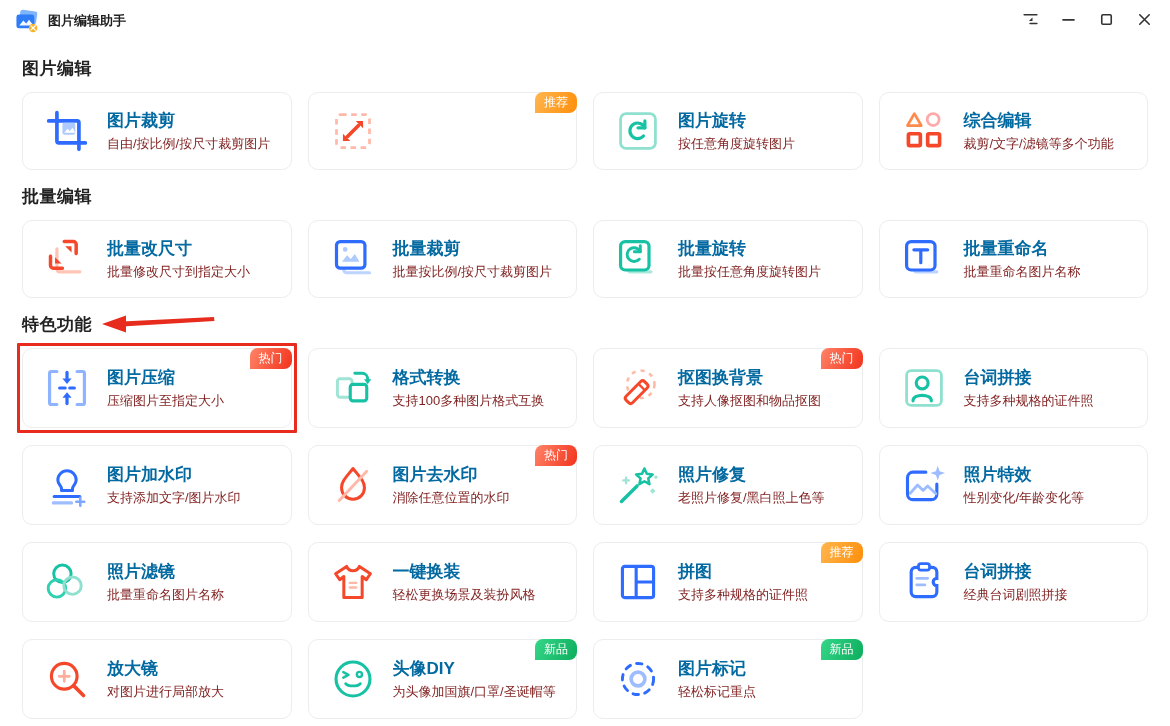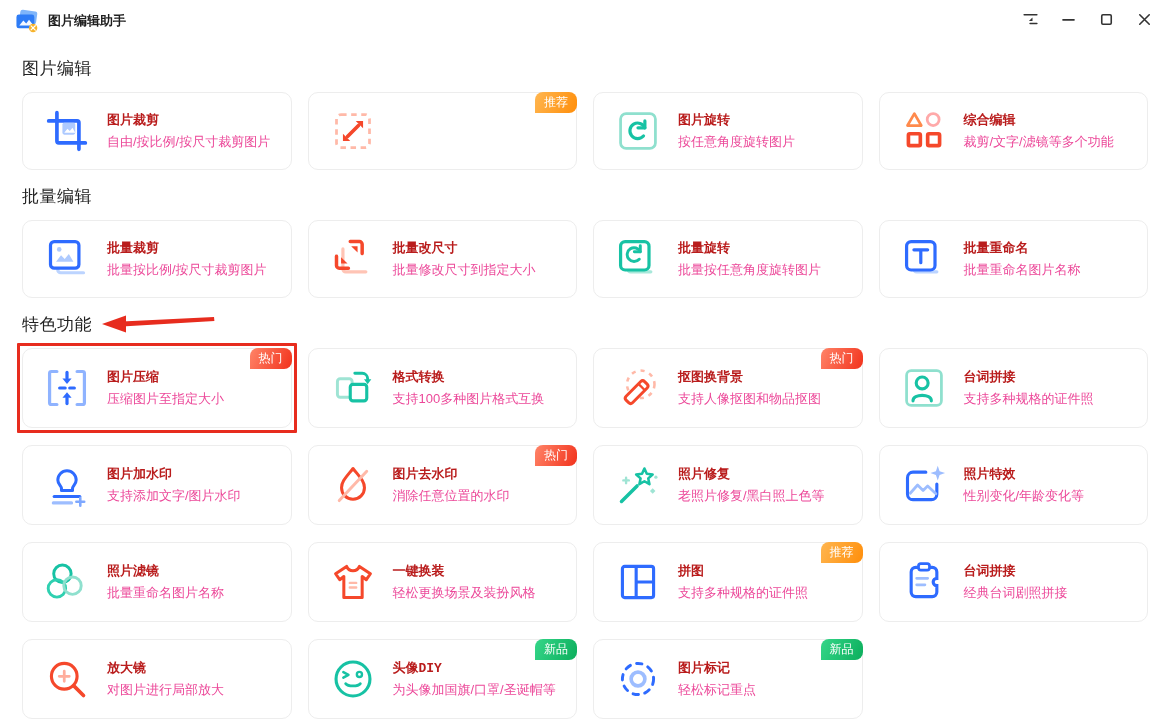--- a/index.html
+++ b/index.html
@@ -14,37 +14,37 @@
   .titlebar { height:42px; flex:none; display:flex; align-items:center; padding:0 10px 0 14px; }
   .app-logo { width:26px; height:26px; margin-right:8px; flex:none; }
   .app-title { font-size:13px; font-weight:600; color:#1f1f1f; }
   .titlebar-spacer { flex:1; }
   .win-btn { width:32px; height:30px; border:none; background:transparent; display:flex; align-items:center; justify-content:center; cursor:pointer; margin-left:6px; }
   .win-btn svg { width:19px; height:19px; }
 
   
   .content { flex:1; padding:0 22px; }
   .section-head { display:flex; align-items:center; margin:14px 0 12px; height:24px; }
-  .section-title { font-size:17px; font-weight:400; color:#222; letter-spacing:.5px; }
+  .section-title { font-size:17px; font-weight:700; color:#222; letter-spacing:.5px; }
   .annotation-arrow { margin-left:8px; display:flex; align-items:center; }
 
   .grid { display:grid; grid-template-columns:repeat(4,1fr); column-gap:16px; row-gap:17px; }
 
   
   .card {
     position:relative; height:78px; background:#fff;
     border:1px solid #ededed; border-radius:10px;
     display:flex; align-items:center; padding-left:22px; cursor:pointer;
   }
   .grid-special .card { height:80px; }
   .card-icon { width:44px; height:44px; flex:none; margin-right:18px; display:flex; align-items:center; justify-content:center; }
   .card-icon svg { width:44px; height:44px; }
   .card-text { display:flex; flex-direction:column; min-width:0; }
-  .card-title { font-size:13px; font-weight:700; color:#b91c1c; line-height:1.2; margin-bottom:5px; white-space:nowrap;font-family:Liberation Mono, monospace; }
-  .card-sub { font-size:13px; color:#ec4899; line-height:1.2; white-space:nowrap; }
+  .card-title { font-size:17px; font-weight:700; color:#0369a1; line-height:1.2; margin-bottom:5px; white-space:nowrap; }
+  .card-sub { font-size:13px; color:#7f1d1d; line-height:1.2; white-space:nowrap; }
 
   .badge {
     position:absolute; top:-1px; right:-1px; z-index:1;
     font-size:12px; line-height:1; color:#fff; padding:4px 9px 5px;
     border-radius:8px 8px 8px 0;
   }
   .badge-recommend { background:linear-gradient(115deg,#ffb650,#ff8e0a); }
   .badge-hot       { background:linear-gradient(115deg,#ff8468,#f2321c); }
   .badge-new       { background:linear-gradient(115deg,#35d689,#0cae5c); }
 
@@ -159,44 +159,44 @@
           </div>
         </div>
       </div>
       <div class="section-head">
         <div class="section-title">批量编辑</div>
       </div>
       <div class="grid">
         <div class="card">
           <span class="card-icon">
             <svg viewBox="0 0 48 48">
-              <path d="M14 14v22a3 3 0 0 0 3 3h25" fill="none" stroke="#bcd4ff" stroke-width="3.5" stroke-linecap="round"></path>
-              <rect x="6" y="5" width="31" height="29" rx="4" fill="#fff" stroke="#2e6bff" stroke-width="3.5"></rect>
-              <path d="M12 27l5.5-7 4 4 4.5-5.5 5 8.5z" fill="#aecaff"></path>
-              <circle cx="15.5" cy="13.5" r="2.5" fill="#aecaff"></circle>
-            </svg>
-          </span>
-          <div class="card-text">
-            <div class="card-title">批量裁剪</div>
-            <div class="card-sub">批量按比例/按尺寸裁剪图片</div>
-          </div>
-        </div>
-        <div class="card">
-          <span class="card-icon">
-            <svg viewBox="0 0 48 48">
               <path d="M13 13v22a3 3 0 0 0 3 3h22" fill="none" stroke="#ffc4b5" stroke-width="3.5" stroke-linecap="round"></path>
               <path d="M21 5h10a3 3 0 0 1 3 3v10" fill="none" stroke="#f5482b" stroke-width="3.8" stroke-linecap="round"></path>
               <path d="M19 34H9a3 3 0 0 1-3-3V21" fill="none" stroke="#f5482b" stroke-width="3.8" stroke-linecap="round"></path>
               <path d="M29 10h-7l7 7z" fill="#f5482b"></path>
               <path d="M11 29v-7l7 7z" fill="#f5482b"></path>
             </svg>
           </span>
           <div class="card-text">
             <div class="card-title">批量改尺寸</div>
             <div class="card-sub">批量修改尺寸到指定大小</div>
+          </div>
+        </div>
+        <div class="card">
+          <span class="card-icon">
+            <svg viewBox="0 0 48 48">
+              <path d="M14 14v22a3 3 0 0 0 3 3h25" fill="none" stroke="#bcd4ff" stroke-width="3.5" stroke-linecap="round"></path>
+              <rect x="6" y="5" width="31" height="29" rx="4" fill="#fff" stroke="#2e6bff" stroke-width="3.5"></rect>
+              <path d="M12 27l5.5-7 4 4 4.5-5.5 5 8.5z" fill="#aecaff"></path>
+              <circle cx="15.5" cy="13.5" r="2.5" fill="#aecaff"></circle>
+            </svg>
+          </span>
+          <div class="card-text">
+            <div class="card-title">批量裁剪</div>
+            <div class="card-sub">批量按比例/按尺寸裁剪图片</div>
           </div>
         </div>
         <div class="card">
           <span class="card-icon">
             <svg viewBox="0 0 48 48">
               <path d="M13 13v22a3 3 0 0 0 3 3h22" fill="none" stroke="#a8e8da" stroke-width="3.5" stroke-linecap="round"></path>
               <rect x="5" y="5" width="31" height="31" rx="5" fill="#fff" stroke="#17c2a4" stroke-width="3.5"></rect>
               <path d="M26.5 16a7.5 7.5 0 1 0-1.2 8.2" fill="none" stroke="#17c2a4" stroke-width="3.2" stroke-linecap="round"></path>
               <path d="M26.5 9.5V16H20" fill="none" stroke="#17c2a4" stroke-width="3.2" stroke-linecap="round" stroke-linejoin="round"></path>
             </svg>

